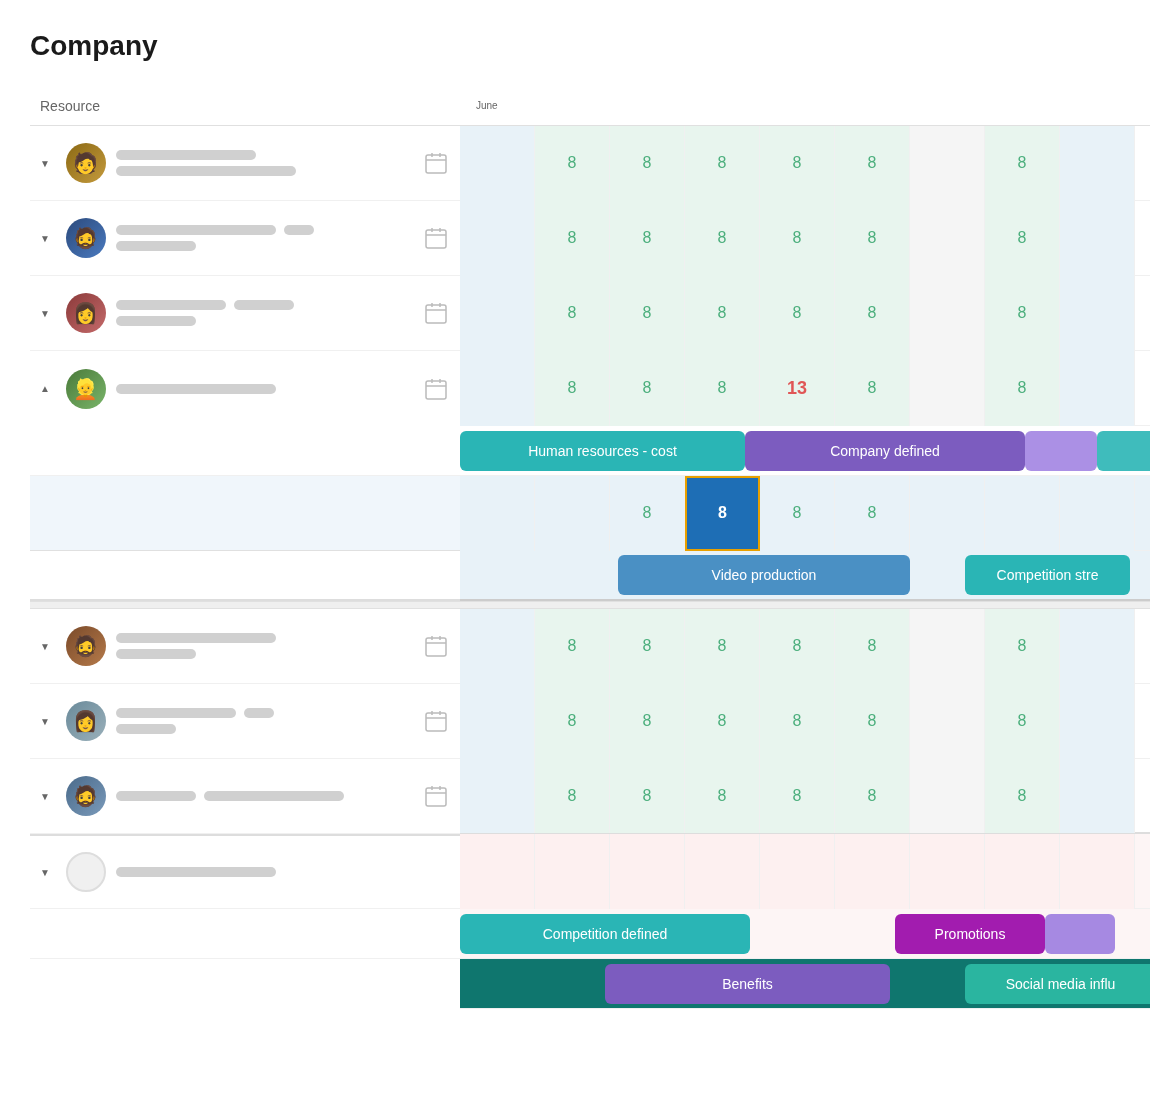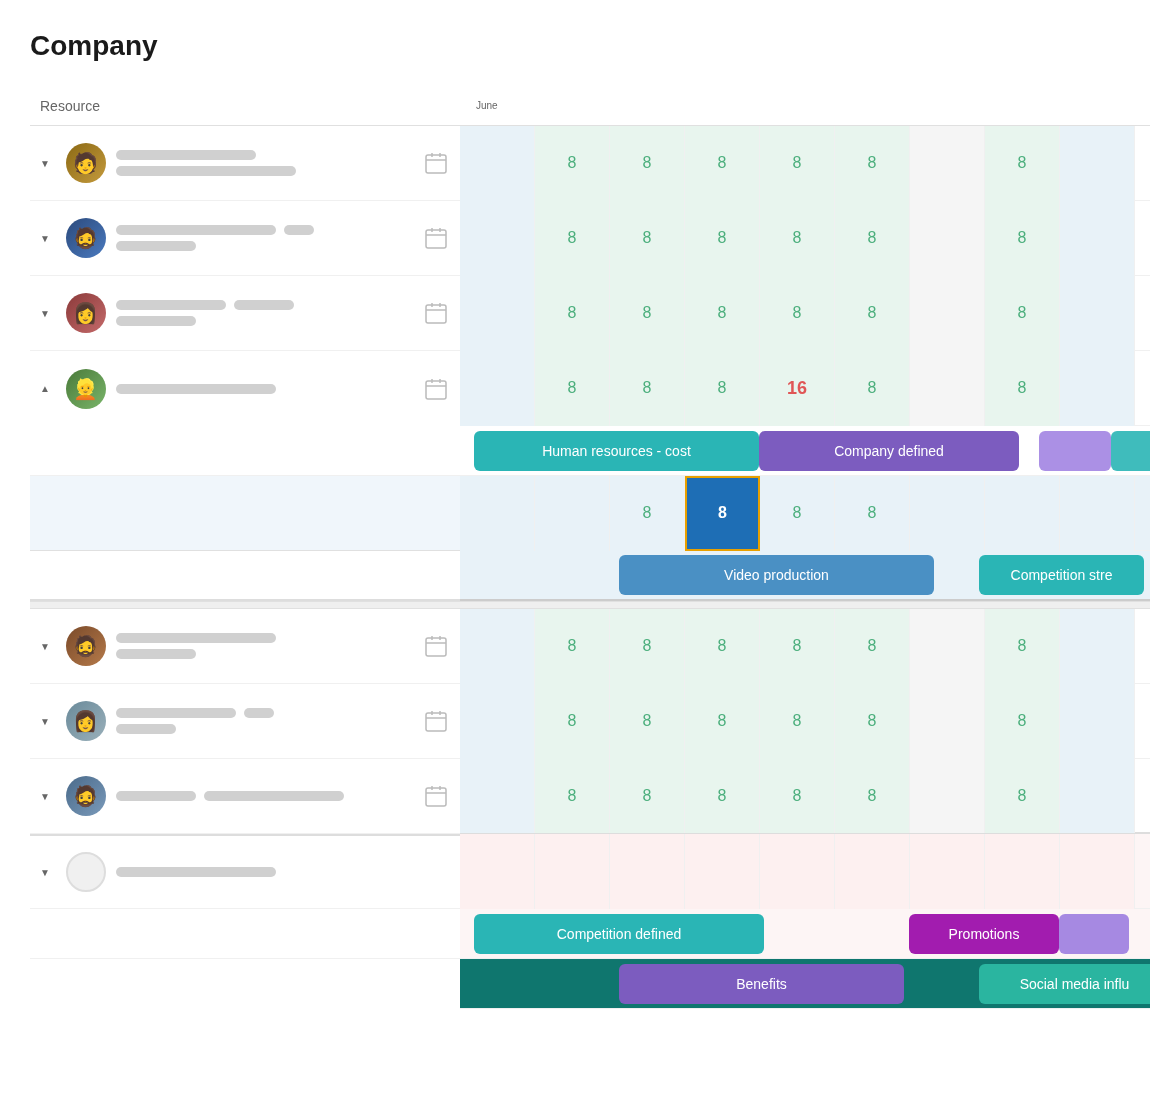--- a/index.html
+++ b/index.html
@@ -194,21 +194,20 @@
       display: flex;
       align-items: center;
       justify-content: center;
       font-size: 14px;
       font-weight: 500;
       color: white;
       position: absolute;
       white-space: nowrap;
       overflow: hidden;
       padding: 0 3px;
-      margin-left: 14px;
     }
 
     .bar-teal { background: #2ab5b5; }
     .bar-purple { background: #7c5cbf; }
     .bar-purple-light { background: #9c7de0; }
     .bar-blue-medium { background: #4a90c4; }
     .bar-blue-dark { background: #a21caf; }
     .bar-green-teal { background: #2ab5a0; }
 
     .divider-row {
@@ -431,52 +430,52 @@
         <div class="grid-cell empty-weekend"></div>
         <div class="grid-cell light-green">8</div>
         <div class="grid-cell light-blue"></div>
       </div>
 
       <div class="grid-row">
         <div class="grid-cell light-blue"></div>
         <div class="grid-cell light-green">8</div>
         <div class="grid-cell light-green">8</div>
         <div class="grid-cell light-green">8</div>
-        <div class="grid-cell overloaded">16</div>
+        <div class="grid-cell overloaded">13</div>
         <div class="grid-cell light-green">8</div>
         <div class="grid-cell empty-weekend"></div>
         <div class="grid-cell light-green">8</div>
         <div class="grid-cell light-blue"></div>
       </div>
 
       <div class="task-bar-row" style="background: #fff;">
         <div class="task-bar bar-teal" style="left:0px; width:285px;">
           <span>Human resources - cost</span>
         </div>
-        <div class="task-bar bar-purple" style="left:285px; width:260px;">
+        <div class="task-bar bar-purple" style="left:285px; width:280px;">
           <span>Company defined</span>
         </div>
         <div class="task-bar bar-purple-light" style="left:565px; width:72px; opacity:0.85;"></div>
         <div class="task-bar bar-teal" style="left:637px; width:85px; opacity:0.9;"></div>
       </div>
 
       <div class="grid-row" style="background:#e8f2f8;">
         <div class="grid-cell light-blue"></div>
         <div class="grid-cell light-blue"></div>
         <div class="grid-cell light-blue">8</div>
         <div class="grid-cell selected">8</div>
         <div class="grid-cell light-blue">8</div>
         <div class="grid-cell light-blue">8</div>
         <div class="grid-cell light-blue"></div>
         <div class="grid-cell light-blue"></div>
         <div class="grid-cell light-blue"></div>
       </div>
 
       <div class="task-bar-row" style="background:#e8f2f8; border-bottom: 2px solid #ccc;">
-        <div class="task-bar bar-blue-medium" style="left:145px; width:315px;">
+        <div class="task-bar bar-blue-medium" style="left:158px; width:292px;">
           <span>Video production</span>
         </div>
         <div class="task-bar bar-teal" style="left:505px; width:165px;">
           <span>Competition stre</span>
         </div>
       </div>
 
       <div class="divider-row"></div>
 
       <div class="grid-row">

